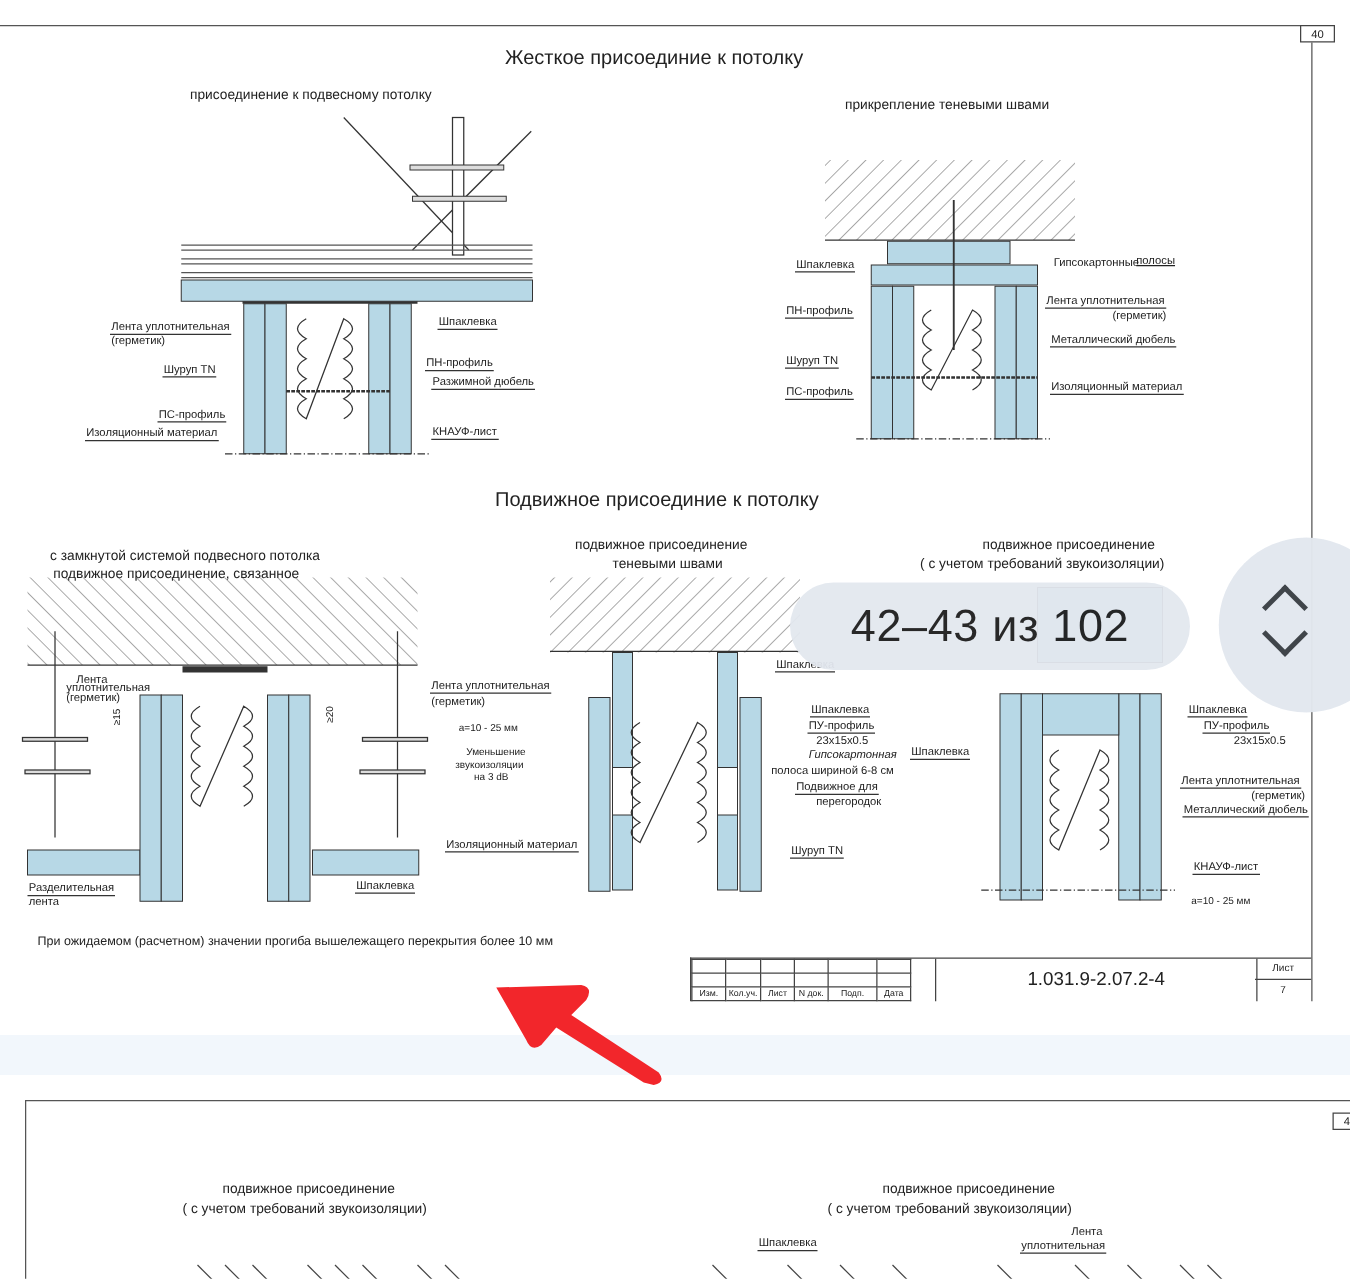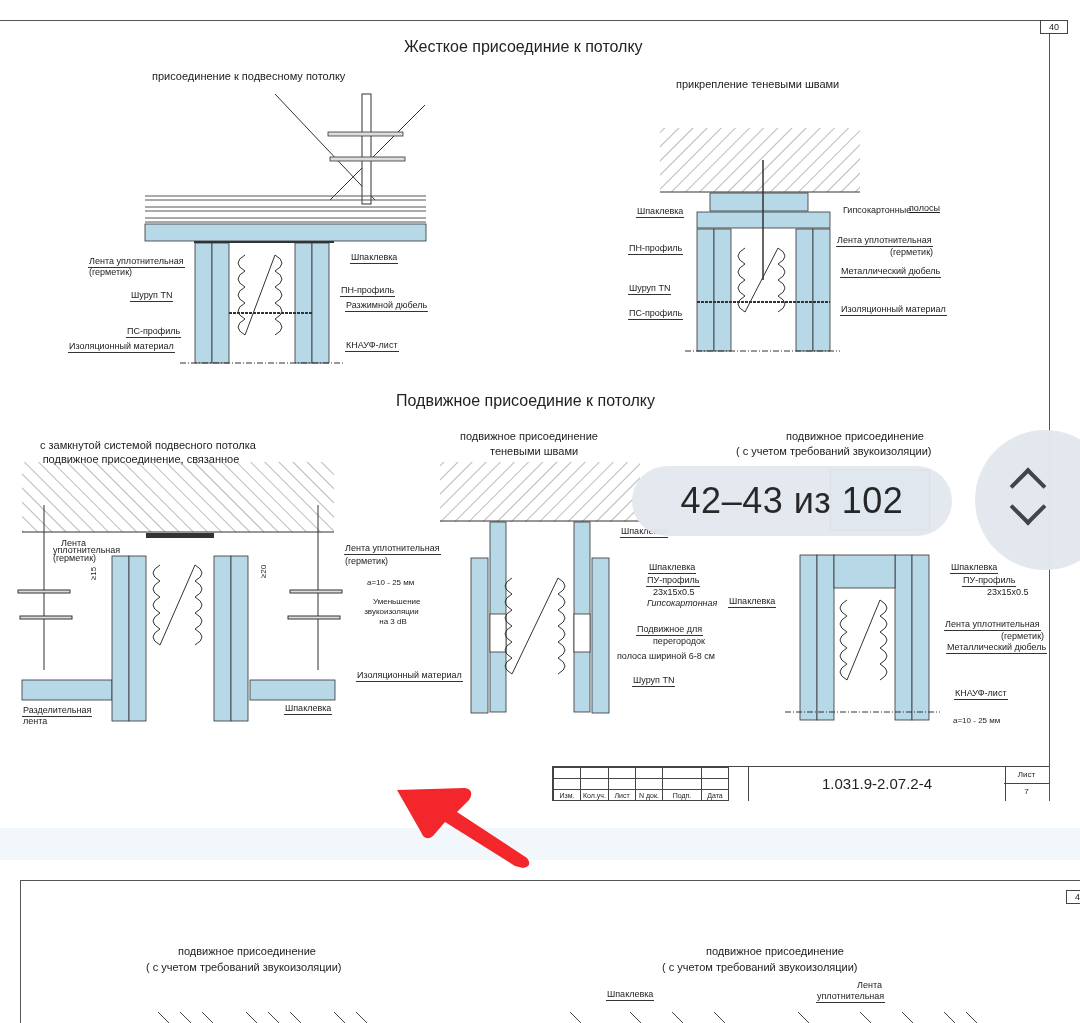--- a/index.html
+++ b/index.html
@@ -177,36 +177,37 @@
   <div class="lbl nob" style="left:366px;top:577px;font-size:8px;">a=10 - 25 мм</div>
   <div class="lbl nob" style="left:372px;top:596px;font-size:8px;width:40px;text-align:center;">Уменьшение</div>
   <div class="lbl nob" style="left:358px;top:606px;font-size:8px;width:65px;text-align:center;">звукоизоляции</div>
   <div class="lbl nob" style="left:372px;top:616px;font-size:8px;width:40px;text-align:center;">на 3 dB</div>
   <div class="lbl" style="left:356px;top:670px;">Изоляционный материал</div>
   <div class="lbl" style="left:620px;top:526px;">Шпаклевка</div>
   <div class="lbl" style="left:648px;top:562px;">Шпаклевка</div>
   <div class="lbl" style="left:646px;top:575px;">ПУ-профиль</div>
   <div class="lbl nob" style="left:652px;top:587px;">23x15x0.5</div>
   <div class="lbl nob" style="left:646px;top:598px;font-style:italic;">Гипсокартонная</div>
-  <div class="lbl nob" style="left:616px;top:611px;margin-top:40px;">полоса шириной 6-8 см</div>
+  <div class="lbl nob" style="left:616px;top:611px;">полоса шириной 6-8 см</div>
   <div class="lbl" style="left:636px;top:624px;">Подвижное для</div>
   <div class="lbl nob" style="left:652px;top:636px;">перегородок</div>
   <div class="lbl" style="left:632px;top:675px;">Шуруп TN</div>
 
   <div class="lbl" style="left:728px;top:596px;">Шпаклевка</div>
   <div class="lbl" style="left:950px;top:562px;">Шпаклевка</div>
   <div class="lbl" style="left:962px;top:575px;">ПУ-профиль</div>
   <div class="lbl nob" style="left:986px;top:587px;">23x15x0.5</div>
   <div class="lbl" style="left:944px;top:619px;">Лента уплотнительная</div>
   <div class="lbl nob" style="left:1000px;top:631px;">(герметик)</div>
   <div class="lbl" style="left:946px;top:642px;">Металлический дюбель</div>
   <div class="lbl" style="left:954px;top:688px;">КНАУФ-лист</div>
   <div class="lbl nob" style="left:952px;top:715px;font-size:8px;">a=10 - 25 мм</div>
 
   <div class="note">
+    <div>При ожидаемом (расчетном) значении прогиба вышележащего перекрытия более 10 мм</div>
   </div>
 
   <div class="stamp">
     <table>
       <tbody>
           <tr>
             <td style="width:22px"></td>
             <td style="width:23px"></td>
             <td style="width:22px"></td>
             <td style="width:22px"></td>

